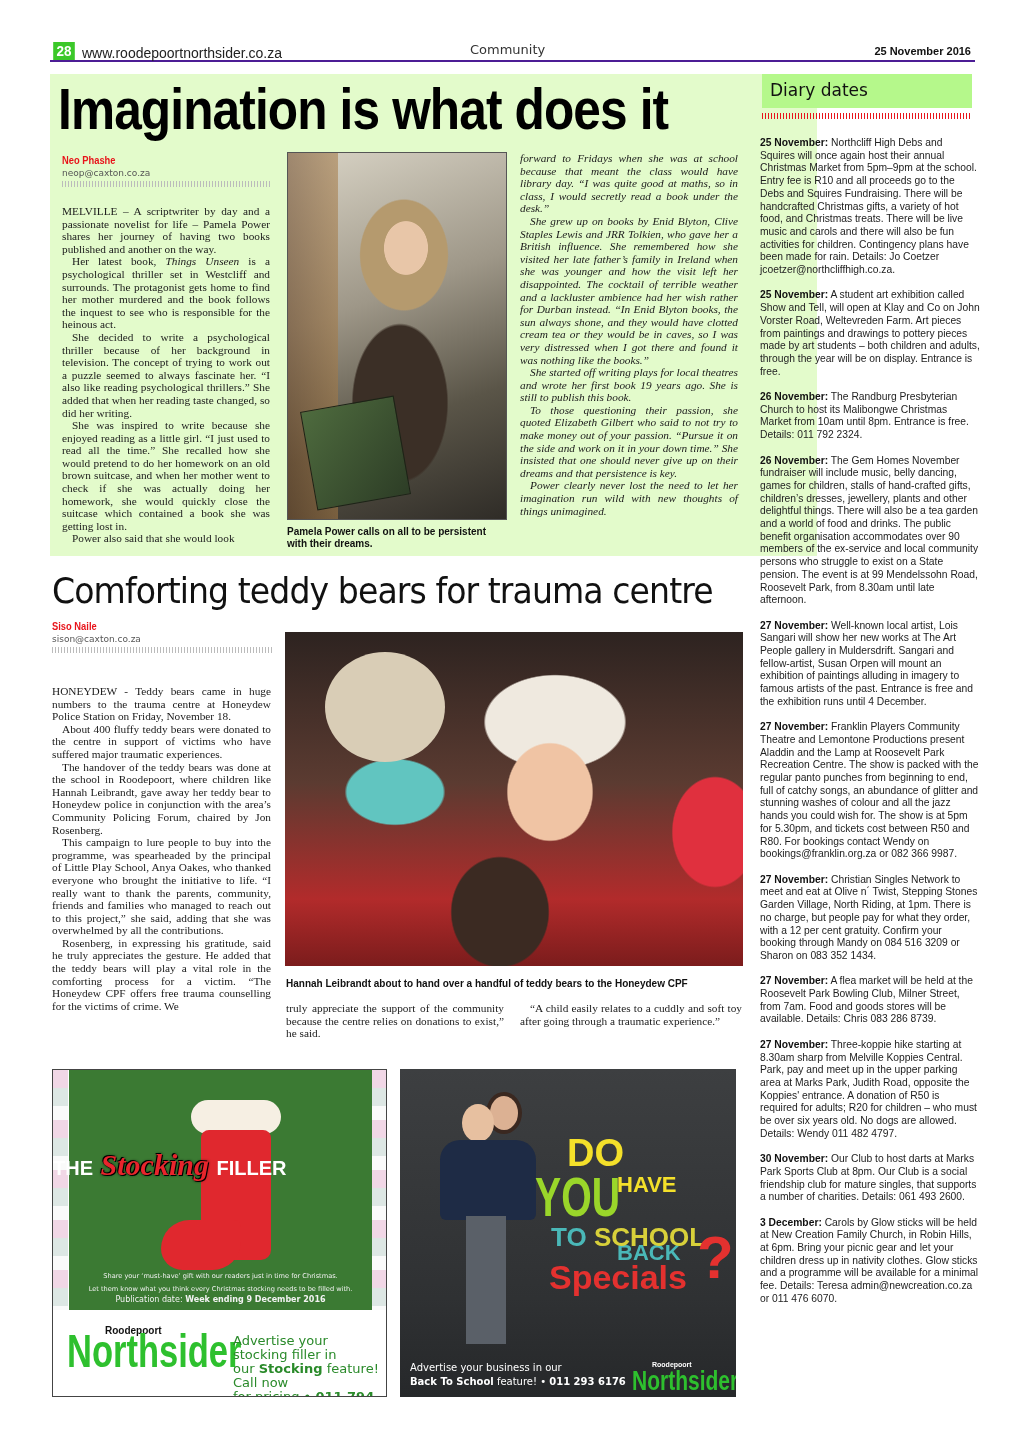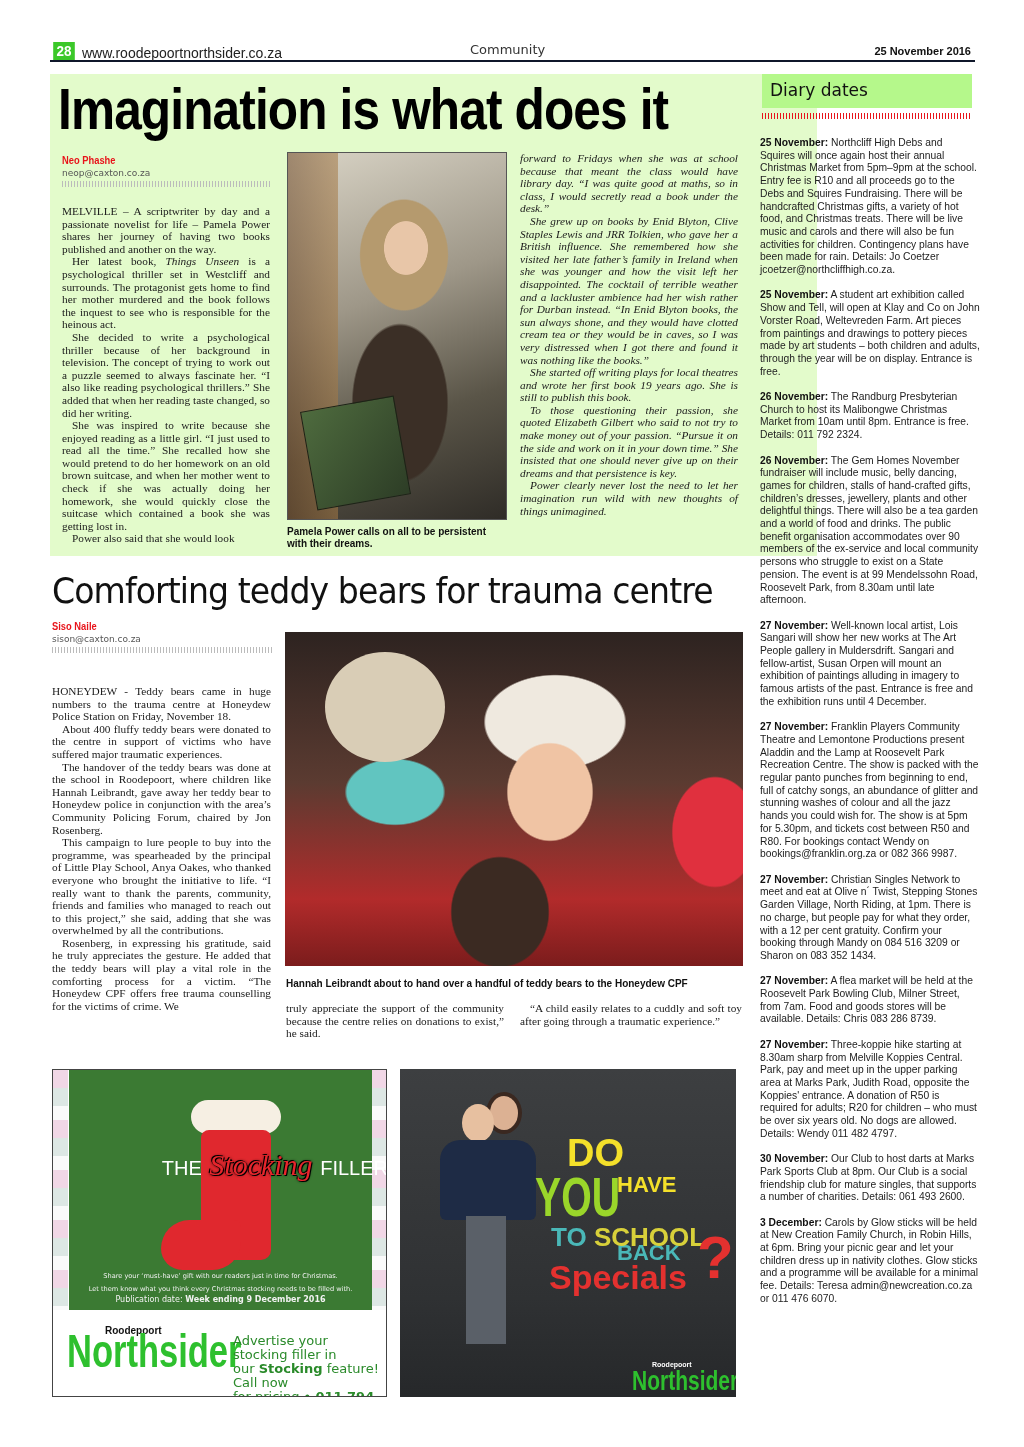--- a/index.html
+++ b/index.html
@@ -1,20 +1,20 @@
 <!DOCTYPE html>
 <html><head>
 <meta charset="utf-8">
 <style>
   * { box-sizing: border-box; margin: 0; padding: 0; }
   html, body { width: 1024px; height: 1447px; background: #fff; overflow: hidden; }
   body { position: relative; font-family: "Liberation Serif", serif; color: #111; }
 
   
-  .page-header { position: absolute; left: 50px; top: 42px; width: 925px; height: 20px; border-bottom: 2px solid #0f172a; }
+  .page-header { position: absolute; left: 50px; top: 42px; width: 925px; height: 20px; border-bottom: 2px solid #4c1d95; }
   .page-num { position: absolute; left: 2px; top: 0; width: 24px; height: 18px; background: #3bc829; color: #fff; font-family: "Liberation Sans", sans-serif; font-weight: bold; font-size: 15px; text-align: center; line-height: 18px; transform: scaleX(0.9); }
   .site-url { position: absolute; left: 32px; top: 3px; font-family: "Liberation Sans", sans-serif; font-size: 14px; color: #222; }
   .section-name { position: absolute; left: 420px; top: 0; font-family: "DejaVu Sans", sans-serif; font-size: 13px; color: #333; }
   .issue-date { position: absolute; right: 4px; top: 3px; font-family: "Liberation Sans", sans-serif; font-weight: bold; font-size: 11px; color: #111; }
 
   
   .feature { position: absolute; left: 50px; top: 74px; width: 767px; height: 482px; background: #e3fbcb; }
   .feature h1 { position: absolute; left: 8px; top: 2px; width: 680px; font-family: "Liberation Sans", sans-serif; font-weight: bold; font-size: 57px; letter-spacing: -1px; line-height: 66px; transform: scaleX(0.87); transform-origin: left center; white-space: nowrap; color: #000; }
 
   .byline-name { font-family: "Liberation Sans", sans-serif; font-weight: bold; font-size: 11px; color: #e8141b; transform: scaleX(0.85); transform-origin: left; display: block; }
@@ -58,21 +58,21 @@
   .diary-entry { margin-bottom: 12.7px; }
   .diary-entry b { color: #111; margin-top: 16px; }
 
   
   .ad-stocking { position: absolute; left: 52px; top: 1069px; width: 335px; height: 328px; border: 1px solid #444; background: #fff; overflow: hidden; }
   .ad-stocking .side { position: absolute; top: 0; width: 15px; height: 240px; background: repeating-linear-gradient(180deg, #f1d7e6 0 18px, #dde7e4 18px 36px, #fafafa 36px 50px); }
   .ad-stocking .green { position: absolute; left: 16px; top: 0; width: 303px; height: 240px; background: #3b7a33; }
   .stocking-shape { position: absolute; left: 132px; top: 60px; width: 70px; height: 130px; background: #e0282e; border-radius: 8px 8px 10px 10px; }
   .stocking-foot { position: absolute; left: 92px; top: 150px; width: 80px; height: 50px; background: #e0282e; border-radius: 40px 10px 40px 30px; }
   .stocking-cuff { position: absolute; left: 122px; top: 30px; width: 90px; height: 34px; background: #f6efe3; border-radius: 18px; }
-  .stocking-title { position: absolute; left: 0; top: 78px; width: 335px; text-align: right; font-family: "Liberation Sans", sans-serif; font-weight: normal; color: #fff; font-size: 20px; }
+  .stocking-title { position: absolute; left: 0; top: 78px; width: 335px; text-align: left; font-family: "Liberation Sans", sans-serif; font-weight: bold; color: #fff; font-size: 20px; }
   .stocking-title .script { font-family: "Liberation Serif", serif; font-style: italic; font-size: 30px; color: #e8252c; text-shadow: 0 0 3px #000, 1px 1px 0 #000, -1px -1px 0 #000; margin: 0 2px; }
   .stocking-copy { position: absolute; left: 16px; top: 200px; width: 303px; text-align: center; font-family: "DejaVu Sans", sans-serif; font-size: 6.6px; line-height: 13px; color: #f2f2f2; }
   .stocking-pub { position: absolute; left: 16px; top: 225px; width: 303px; text-align: center; font-family: "DejaVu Sans", sans-serif; font-size: 8px; color: #f2f2f2; }
   .stocking-pub b { font-weight: bold; }
   .nx-logo { position: absolute; font-family: "Liberation Sans", sans-serif; color: #2ec02e; font-weight: bold; line-height: 1; }
   .nx-logo .small { position: absolute; color: #111; font-size: 10px; }
   .nx-logo .big { display: block; transform: scaleX(0.75); transform-origin: left; }
   .stock-cta { position: absolute; left: 180px; top: 264px; width: 150px; font-family: "DejaVu Sans", sans-serif; font-size: 13px; line-height: 14px; color: #2a8a2a; }
   .stock-cta b { font-weight: bold; }
 
@@ -225,17 +225,21 @@
   </div>
   <div class="school-text">
     <span class="do">DO</span>
     <span class="you">YOU</span>
     <span class="have">HAVE</span>
     <span class="back">BACK</span>
     <span class="tos"><span style="color:#4ab8b8">TO</span> <span>SCHOOL</span></span>
     <span class="spec">Specials</span>
     <span class="q">?</span>
   </div>
+  <div class="school-cta">
+    <div>Advertise your business in our</div>
+    <div><b>Back To School</b><span> feature! • </span><b>011 293 6176</b></div>
+  </div>
   <div class="nx-logo" style="left:232px;top:292px;">
     <span class="small" style="left:20px;top:0;font-size:7px;color:#fff;">Roodepoort</span>
     <span class="big" style="font-size:28px;padding-top:6px;">Northsider</span>
   </div>
 </div>
 
 </body></html>

